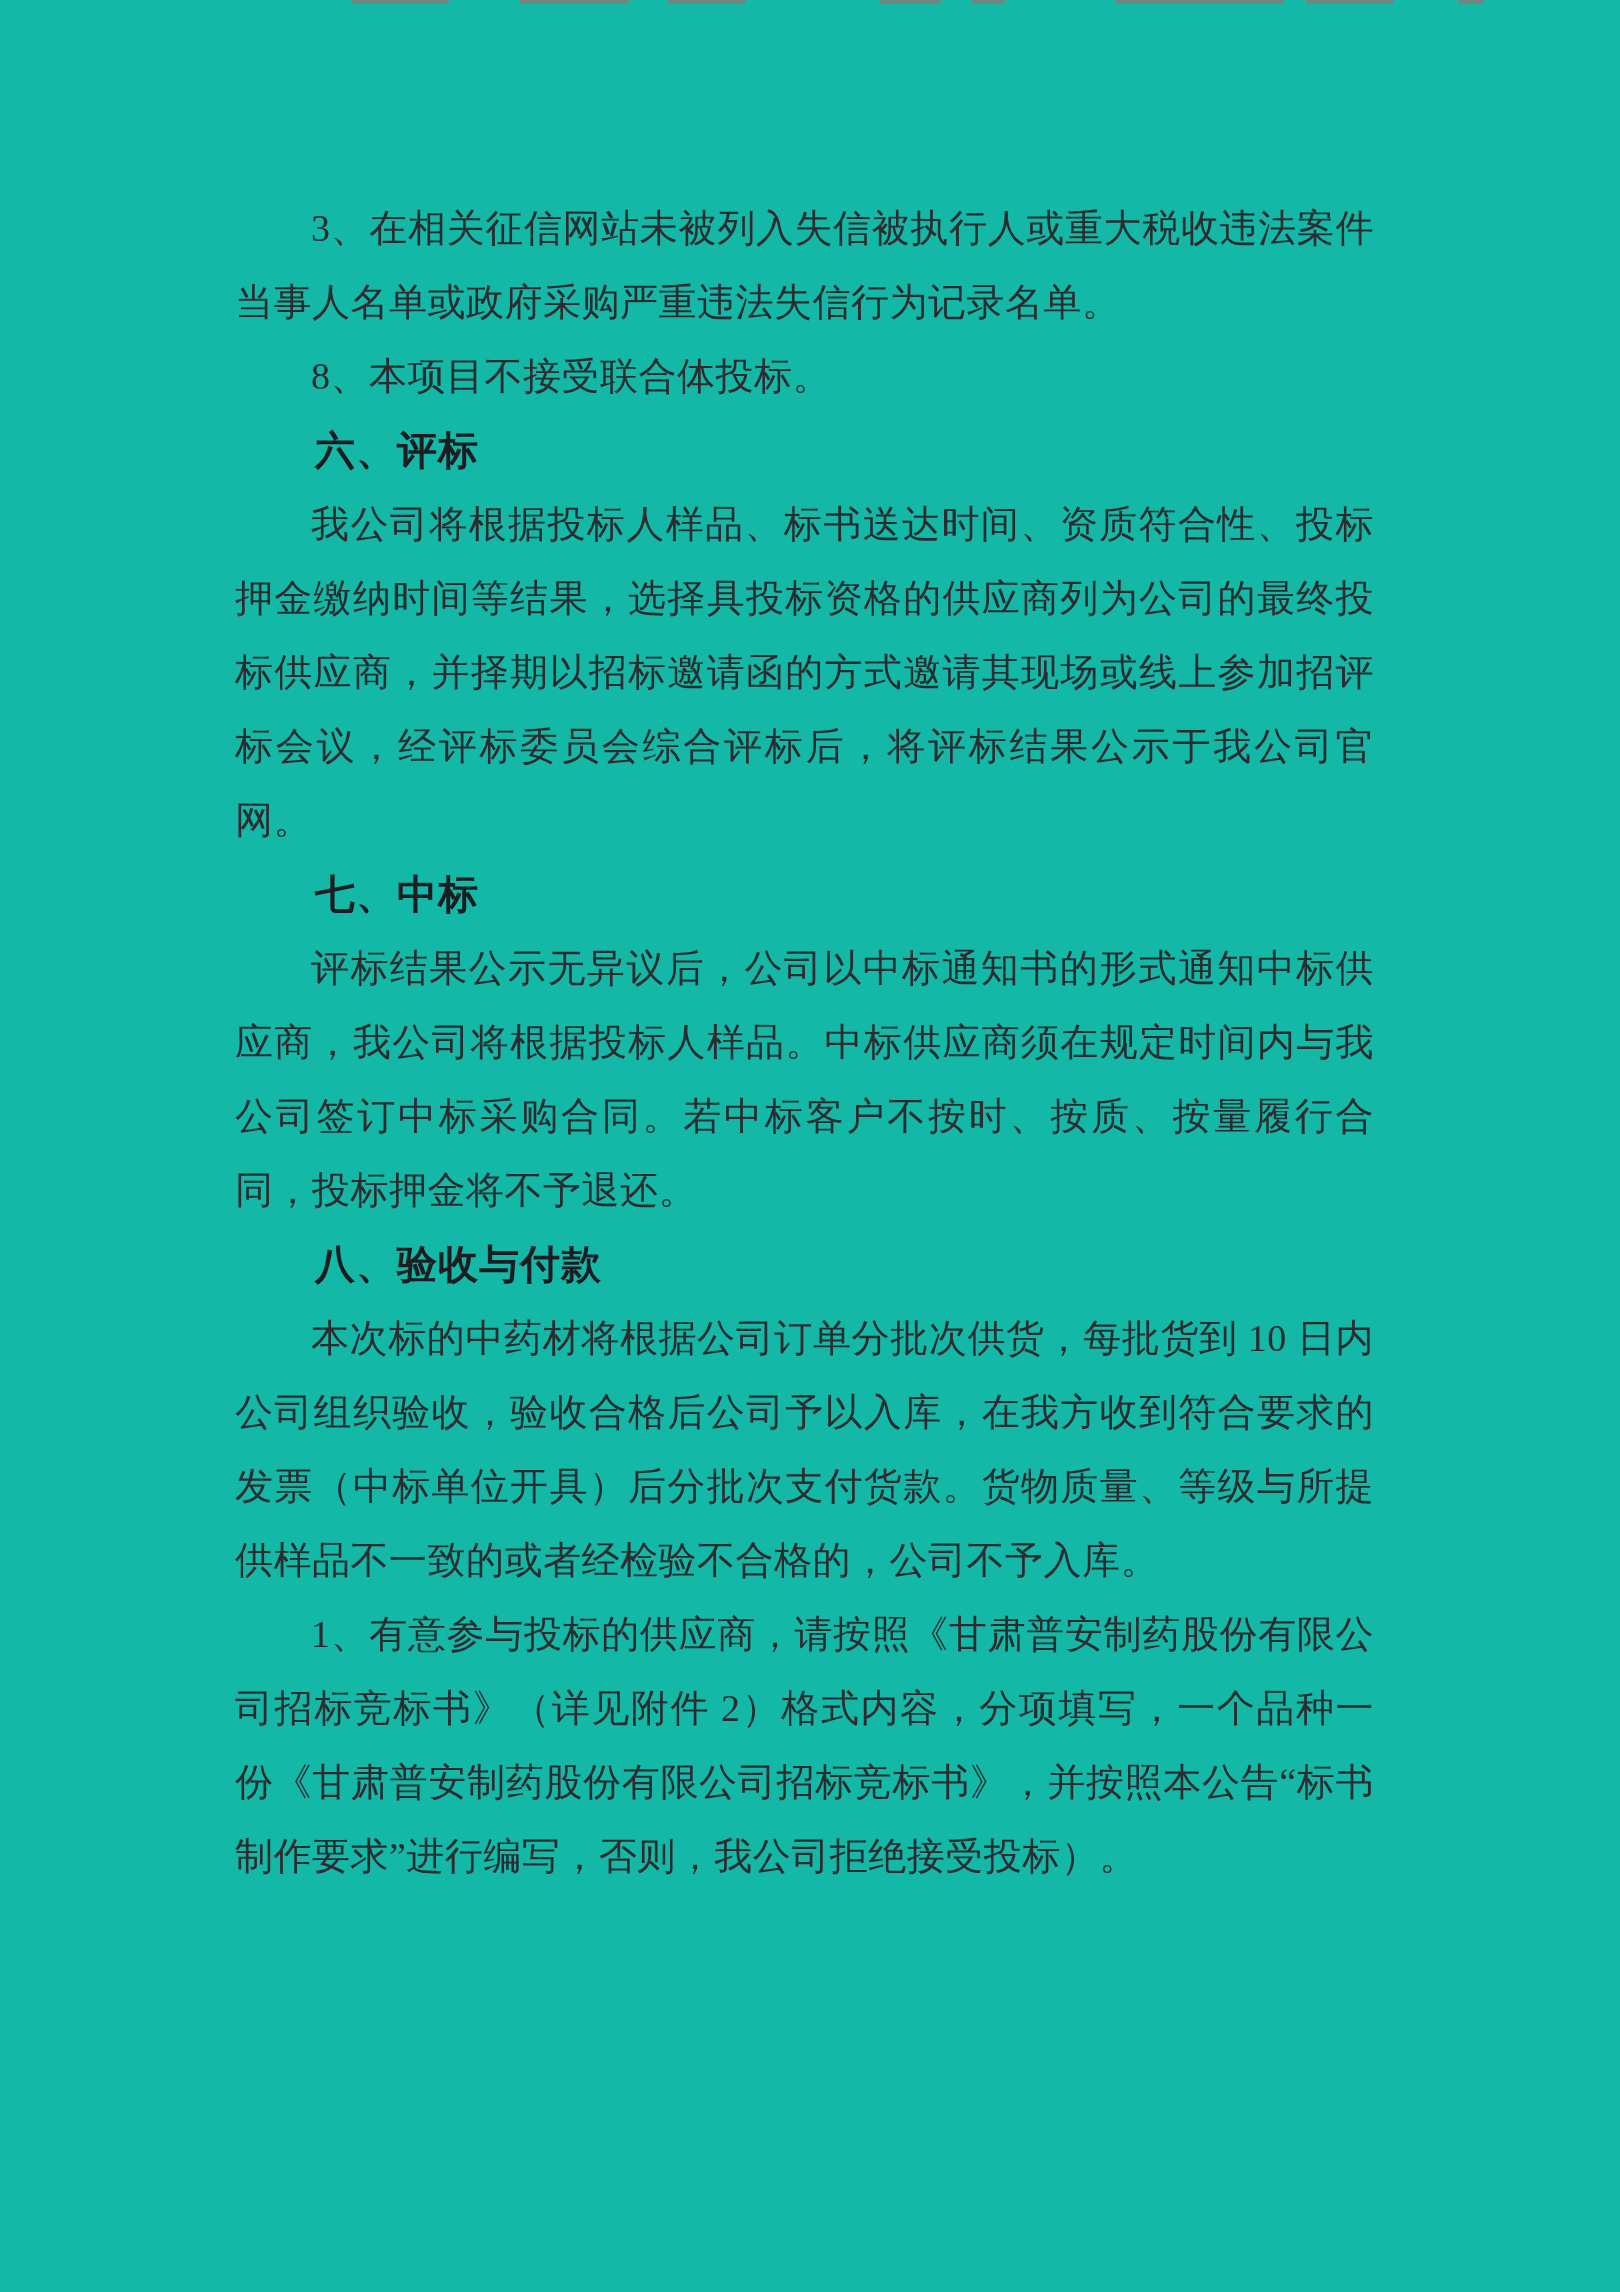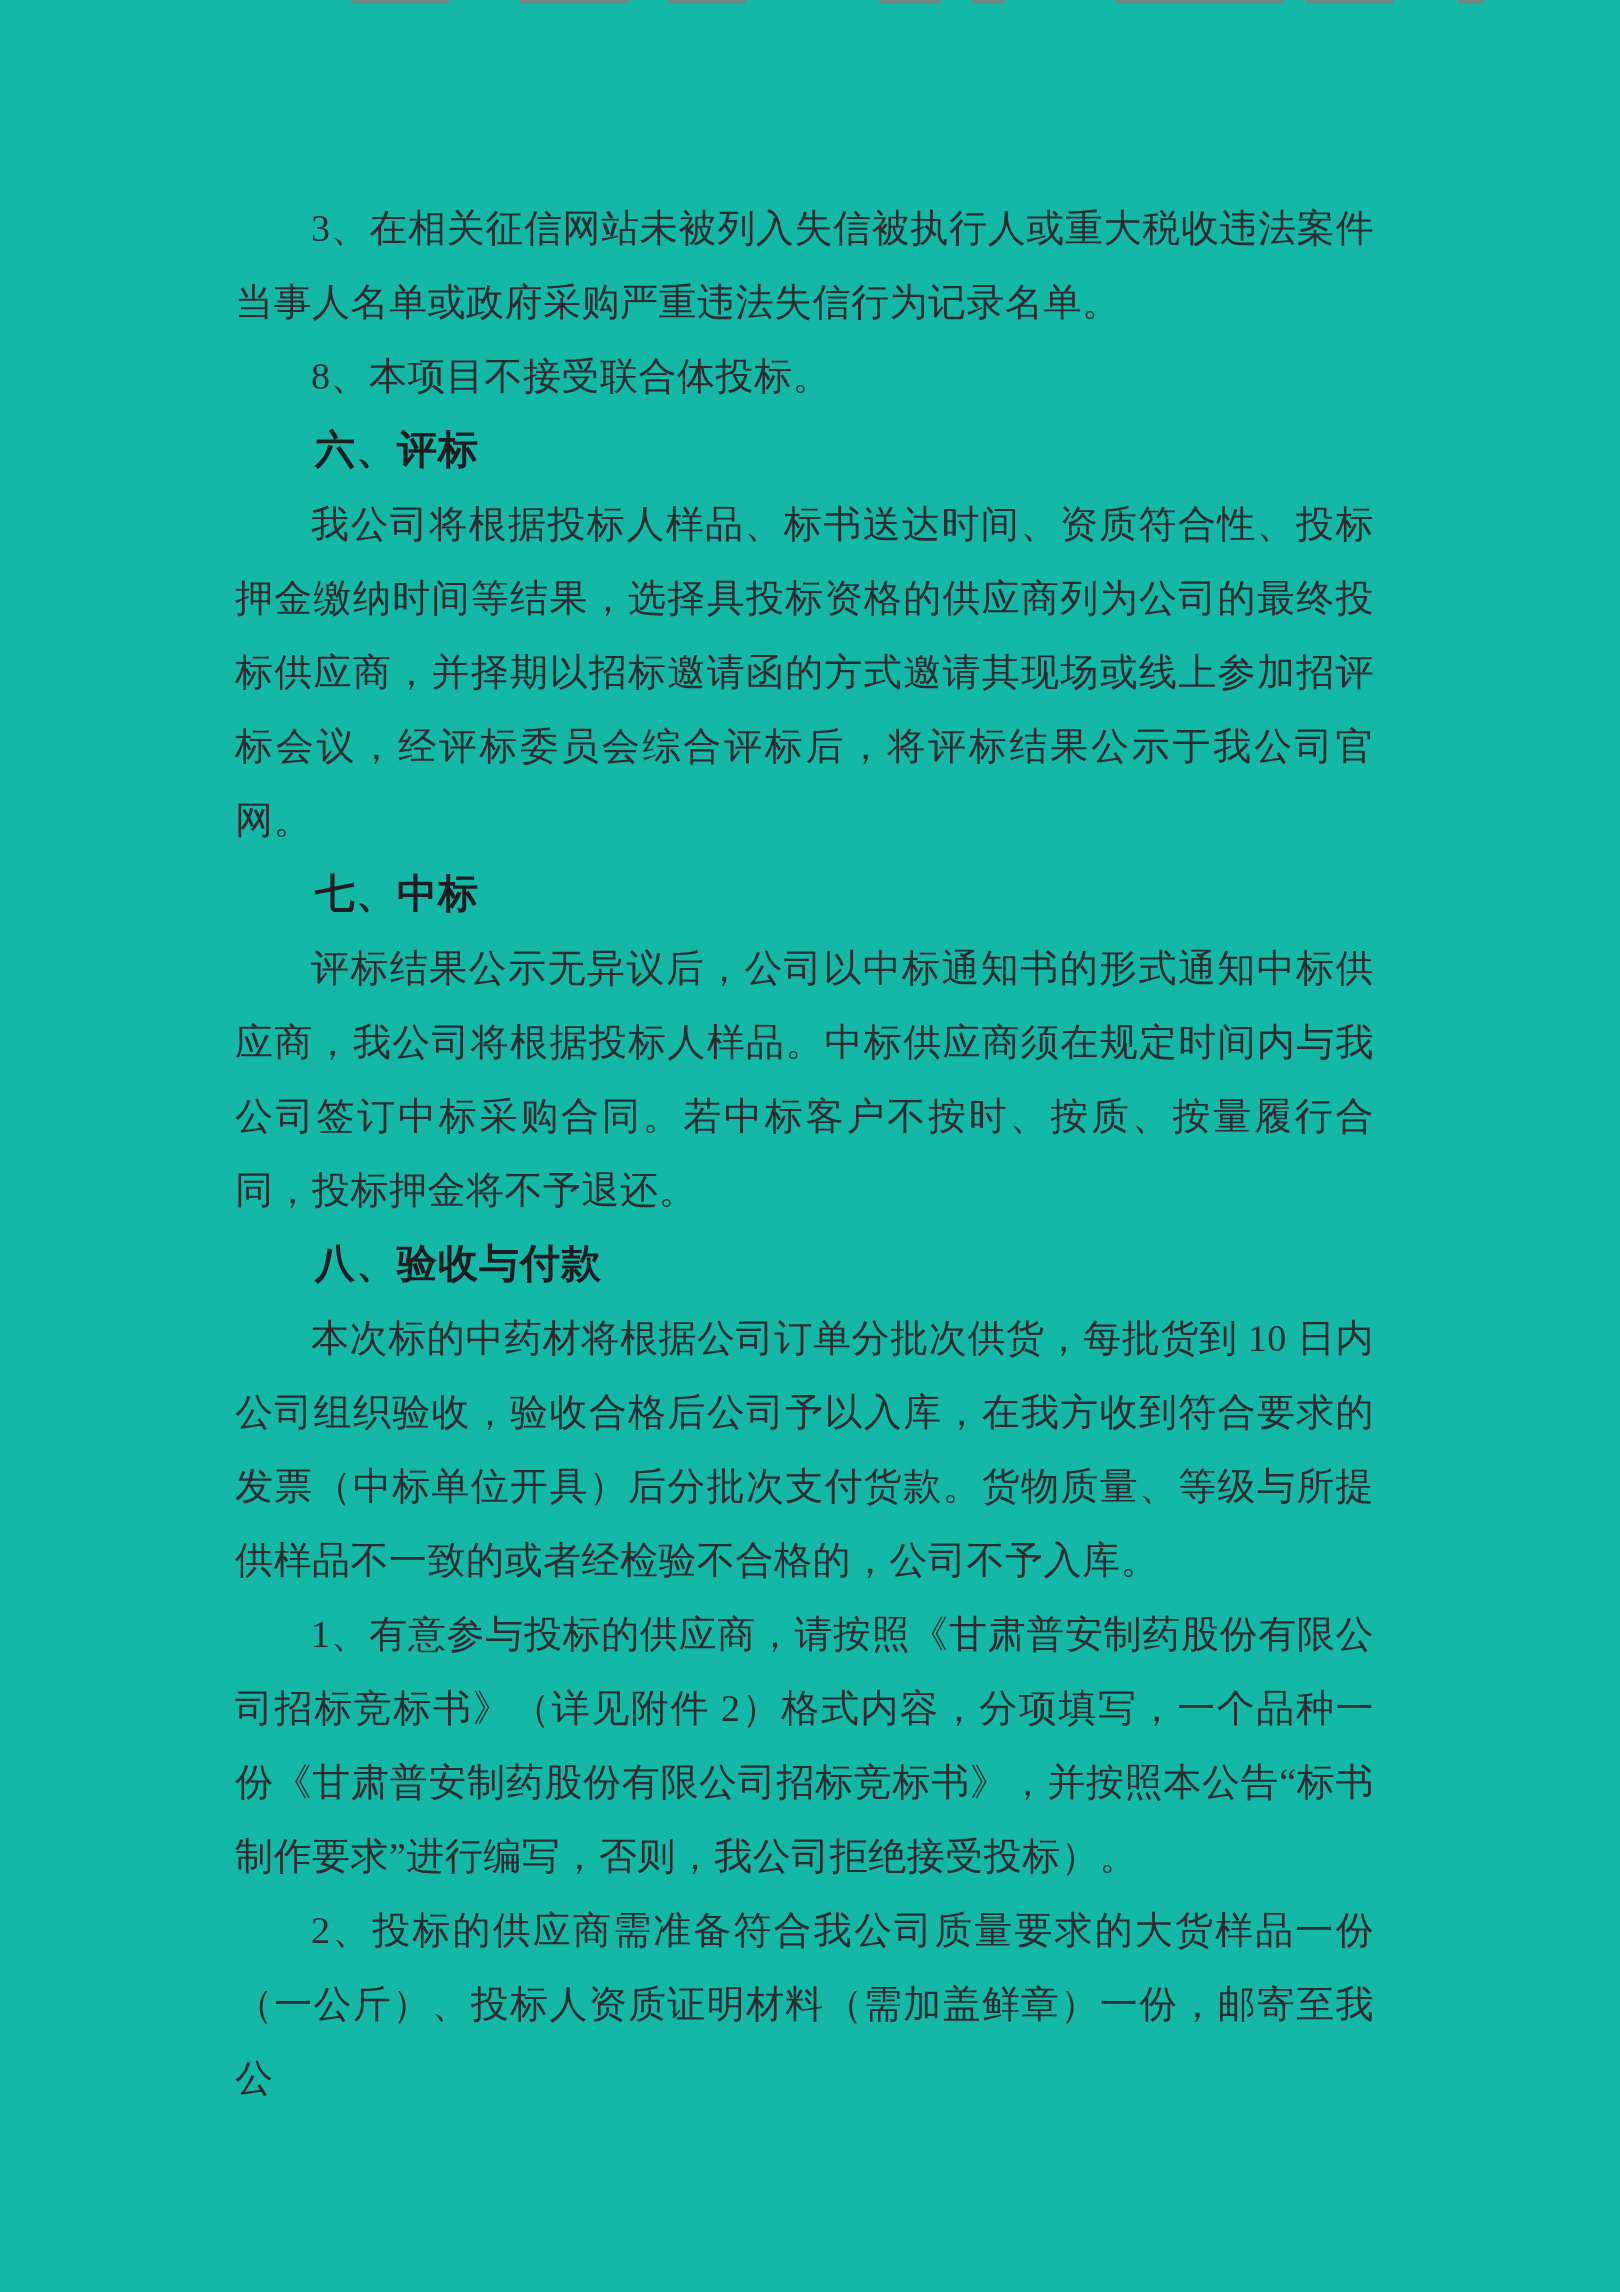--- a/index.html
+++ b/index.html
@@ -47,21 +47,21 @@
     margin: 0;
     text-indent: 2em;
   }
   .content h2 {
     margin: 0;
     padding-left: 2em;
     font-size: 40px;
     line-height: 74px;
     font-weight: bold;
     color: #1c1c21;
-    font-family: Liberation Serif, serif;
+    font-family: Liberation Sans, sans-serif;
     letter-spacing: 1px;
   }
 </style>
 </head>
 <body>
 
 <div class="page">
 
   <div class="top-marks">
     <span style="left:351px;width:98px;"></span>
@@ -77,17 +77,16 @@
   <main class="content" id="doc-body">
       <p>3、在相关征信网站未被列入失信被执行人或重大税收违法案件当事人名单或政府采购严重违法失信行为记录名单。</p>
       <p>8、本项目不接受联合体投标。</p>
       <h2>六、评标</h2>
       <p>我公司将根据投标人样品、标书送达时间、资质符合性、投标押金缴纳时间等结果，选择具投标资格的供应商列为公司的最终投标供应商，并择期以招标邀请函的方式邀请其现场或线上参加招评标会议，经评标委员会综合评标后，将评标结果公示于我公司官网。</p>
       <h2>七、中标</h2>
       <p>评标结果公示无异议后，公司以中标通知书的形式通知中标供应商，我公司将根据投标人样品。中标供应商须在规定时间内与我公司签订中标采购合同。若中标客户不按时、按质、按量履行合同，投标押金将不予退还。</p>
       <h2>八、验收与付款</h2>
       <p>本次标的中药材将根据公司订单分批次供货，每批货到 10 日内公司组织验收，验收合格后公司予以入库，在我方收到符合要求的发票（中标单位开具）后分批次支付货款。货物质量、等级与所提供样品不一致的或者经检验不合格的，公司不予入库。</p>
       <p>1、有意参与投标的供应商，请按照《甘肃普安制药股份有限公司招标竞标书》（详见附件 2）格式内容，分项填写，一个品种一份《甘肃普安制药股份有限公司招标竞标书》，并按照本公告“标书制作要求”进行编写，否则，我公司拒绝接受投标）。</p>
-      <p>2、投标的供应商需准备符合我公司质量要求的大货样品一份（一公斤）、投标人资质证明材料（需加盖鲜章）一份，邮寄至我公</p>
     </main>
 
 </div>
 
 
 </body></html>

